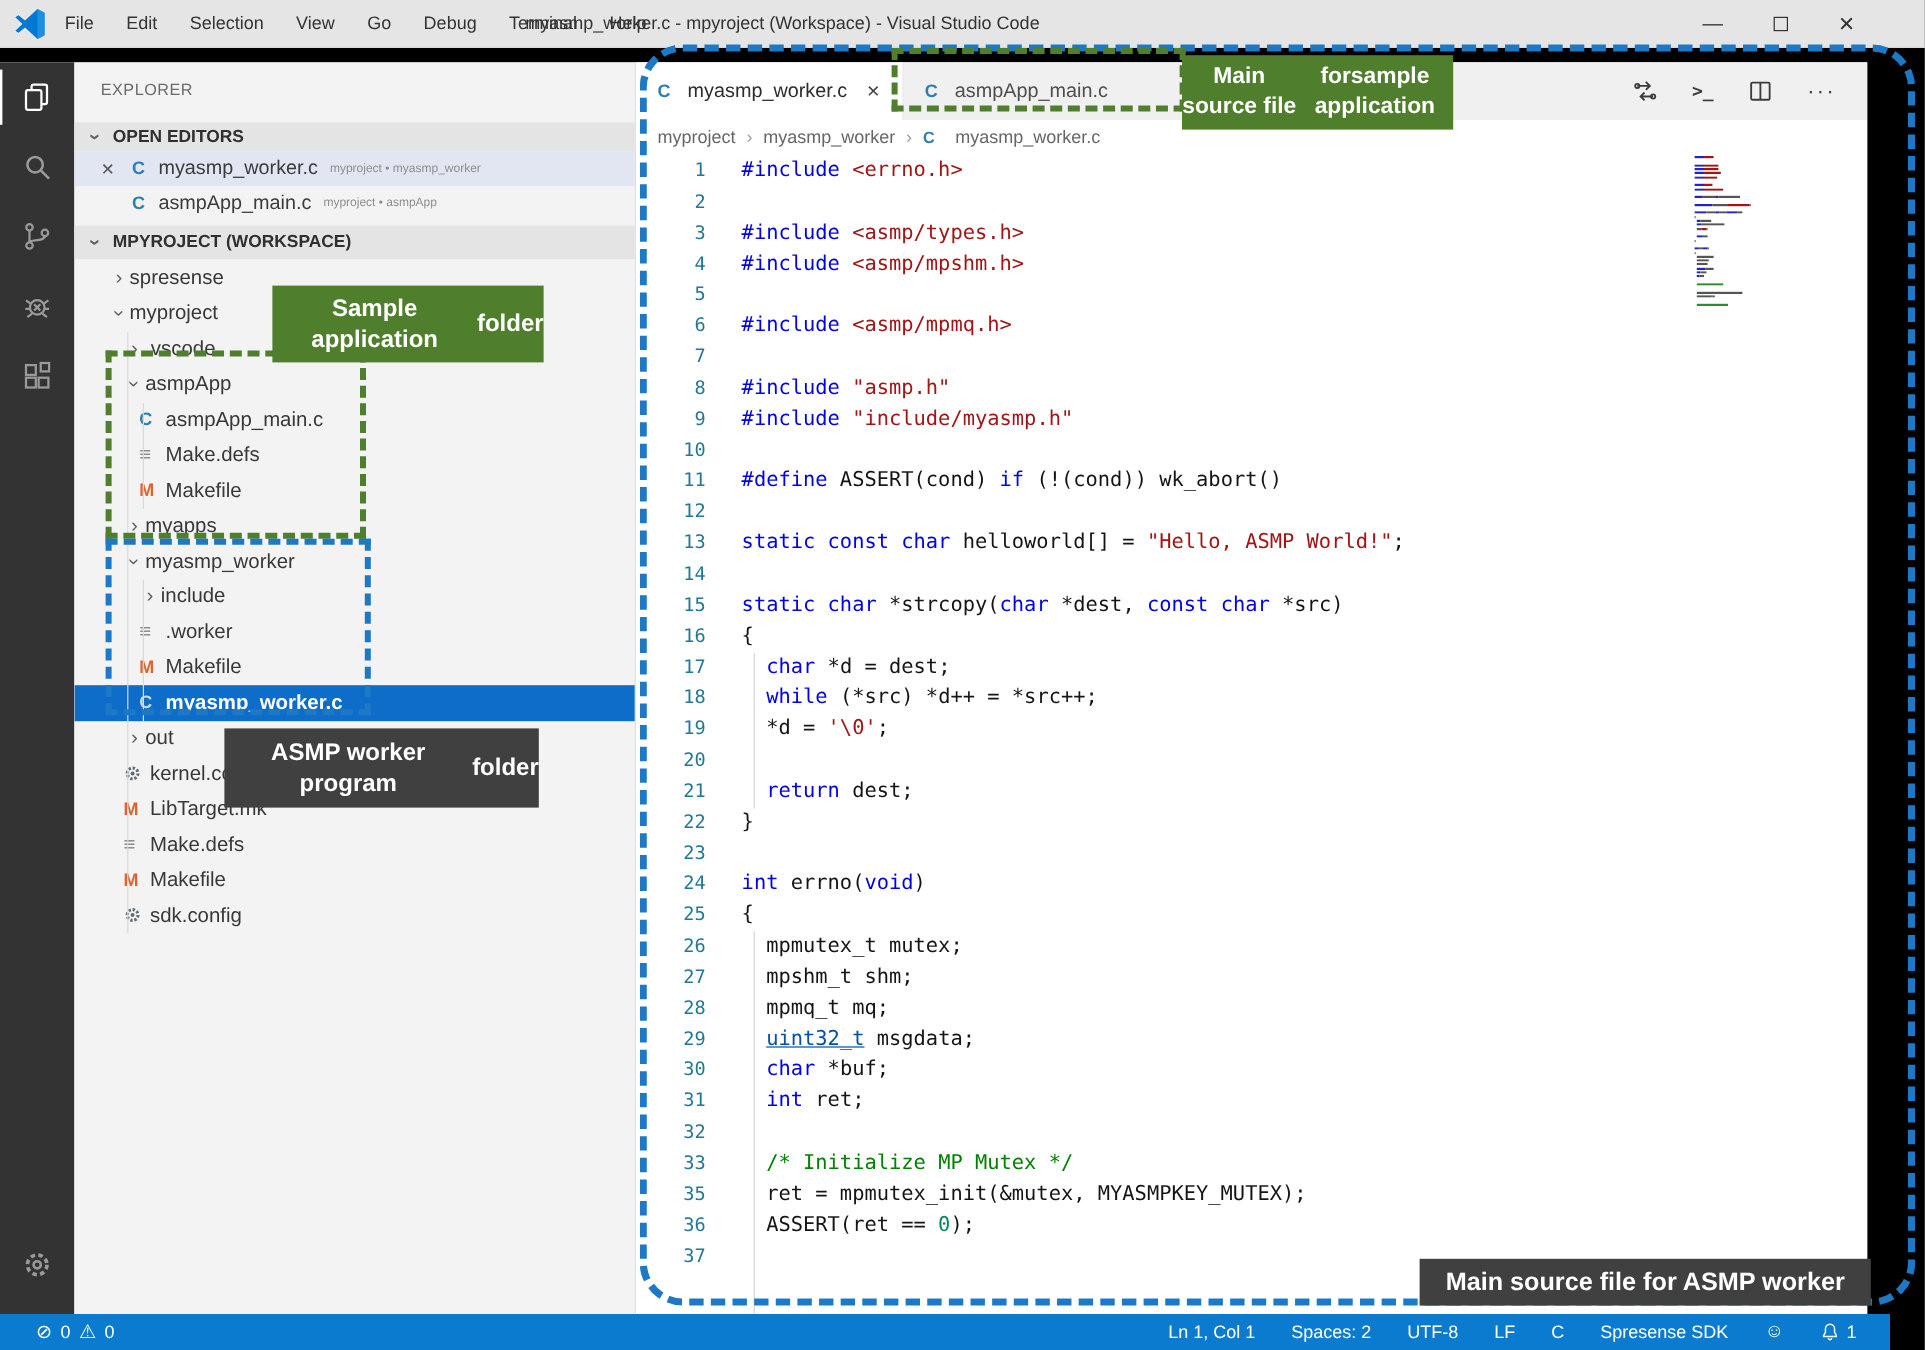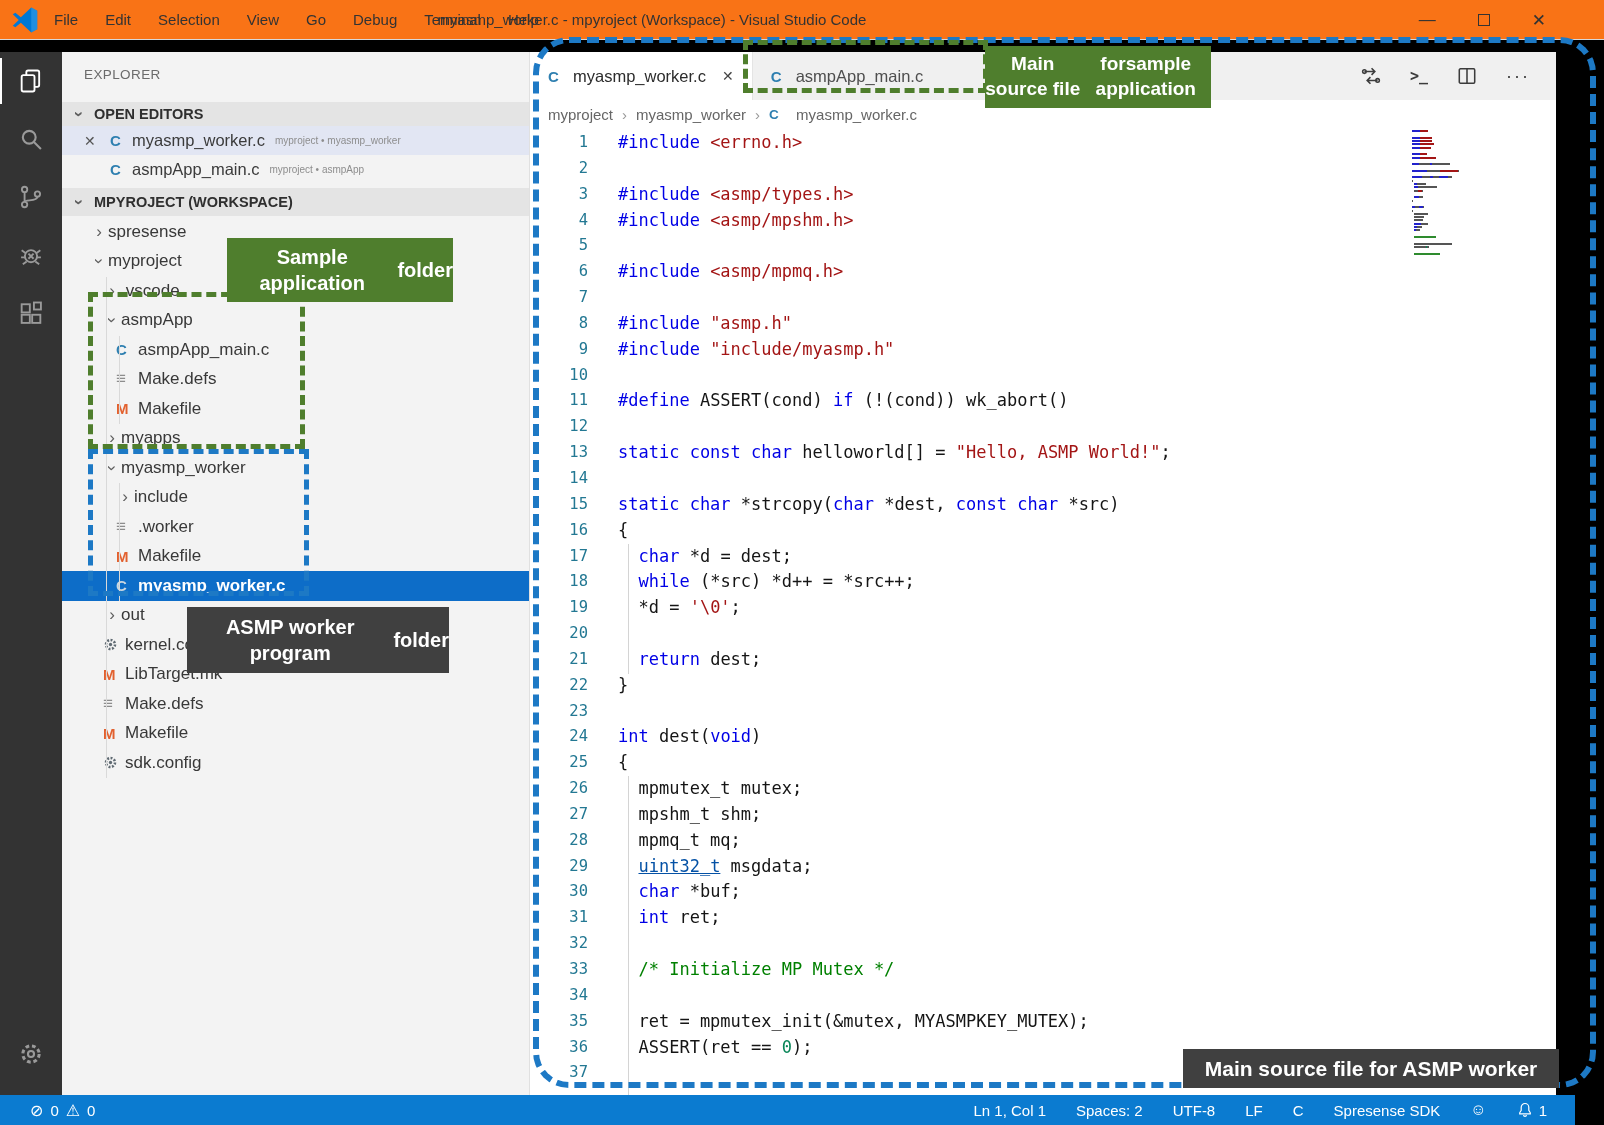--- a/index.html
+++ b/index.html
@@ -1,20 +1,20 @@
 <!DOCTYPE html>
 <html><head>
 <meta charset="utf-8">
 <style>
   *{margin:0;padding:0;box-sizing:border-box}
   html,body{width:1604px;height:1125px}
   body{position:relative;background:#000;font-family:"Liberation Sans",sans-serif;overflow:hidden}
 
   
-  .titlebar{position:absolute;top:0;left:0;width:1604px;height:40px;background:#f97316;display:flex;align-items:center;border-bottom:1px solid #d8d8d8;z-index:5}
+  .titlebar{position:absolute;top:0;left:0;width:1604px;height:40px;background:#e5e5e5;display:flex;align-items:center;border-bottom:1px solid #d8d8d8;z-index:5}
   .logo{margin:0 16px 0 12px;flex:none}
   .menus{display:flex;gap:27px;font-size:15px;color:#333;z-index:2}
   .menus span{cursor:default}
   .title-text{position:absolute;left:0;right:300px;text-align:center;font-size:15px;color:#333}
   .win-controls{position:absolute;right:58px;top:0;height:40px;display:flex;align-items:center;gap:42px;font-size:17px;color:#333}
   .maxbox{width:12px;height:12px;border:1.5px solid #333;display:inline-block}
 
   
   .main{position:absolute;top:52px;left:0;width:1556px;height:1055px;display:flex;background:#f3f3f3}
 
@@ -348,31 +348,30 @@
           <div class="cl"><span class="ln">14</span><span class="ct"></span></div>
           <div class="cl"><span class="ln">15</span><span class="ct"><span class="tk-k">static char</span><span class="tk-p"> *strcopy(</span><span class="tk-k">char</span><span class="tk-p"> *dest, </span><span class="tk-k">const char</span><span class="tk-p"> *src)</span></span></div>
           <div class="cl"><span class="ln">16</span><span class="ct"><span class="tk-p">{</span></span></div>
           <div class="cl"><span class="ln">17</span><span class="ct"><span class="tk-p">  </span><span class="tk-k">char</span><span class="tk-p"> *d = dest;</span></span></div>
           <div class="cl"><span class="ln">18</span><span class="ct"><span class="tk-p">  </span><span class="tk-k">while</span><span class="tk-p"> (*src) *d++ = *src++;</span></span></div>
           <div class="cl"><span class="ln">19</span><span class="ct"><span class="tk-p">  *d = </span><span class="tk-s">'\0'</span><span class="tk-p">;</span></span></div>
           <div class="cl"><span class="ln">20</span><span class="ct"></span></div>
           <div class="cl"><span class="ln">21</span><span class="ct"><span class="tk-p">  </span><span class="tk-k">return</span><span class="tk-p"> dest;</span></span></div>
           <div class="cl"><span class="ln">22</span><span class="ct"><span class="tk-p">}</span></span></div>
           <div class="cl"><span class="ln">23</span><span class="ct"></span></div>
-          <div class="cl"><span class="ln">24</span><span class="ct"><span class="tk-k">int</span><span class="tk-p"> dest(</span><span class="tk-k">void</span><span class="tk-p">)</span></span></div>
+          <div class="cl"><span class="ln">24</span><span class="ct"><span class="tk-k">int</span><span class="tk-p"> errno(</span><span class="tk-k">void</span><span class="tk-p">)</span></span></div>
           <div class="cl"><span class="ln">25</span><span class="ct"><span class="tk-p">{</span></span></div>
           <div class="cl"><span class="ln">26</span><span class="ct"><span class="tk-p">  mpmutex_t mutex;</span></span></div>
           <div class="cl"><span class="ln">27</span><span class="ct"><span class="tk-p">  mpshm_t shm;</span></span></div>
           <div class="cl"><span class="ln">28</span><span class="ct"><span class="tk-p">  mpmq_t mq;</span></span></div>
           <div class="cl"><span class="ln">29</span><span class="ct"><span class="tk-p">  </span><span class="tk-u">uint32_t</span><span class="tk-p"> msgdata;</span></span></div>
           <div class="cl"><span class="ln">30</span><span class="ct"><span class="tk-p">  </span><span class="tk-k">char</span><span class="tk-p"> *buf;</span></span></div>
           <div class="cl"><span class="ln">31</span><span class="ct"><span class="tk-p">  </span><span class="tk-k">int</span><span class="tk-p"> ret;</span></span></div>
           <div class="cl"><span class="ln">32</span><span class="ct"></span></div>
           <div class="cl"><span class="ln">33</span><span class="ct"><span class="tk-p">  </span><span class="tk-c">/* Initialize MP Mutex */</span></span></div>
-          <div class="cl"><span class="ln">34</span><span class="ct"></span></div>
           <div class="cl"><span class="ln">35</span><span class="ct"><span class="tk-p">  ret = mpmutex_init(&amp;mutex, MYASMPKEY_MUTEX);</span></span></div>
           <div class="cl"><span class="ln">36</span><span class="ct"><span class="tk-p">  ASSERT(ret == </span><span class="tk-n">0</span><span class="tk-p">);</span></span></div>
           <div class="cl"><span class="ln">37</span><span class="ct"></span></div>
         </div>
       <div class="iguide" style="top:416px;height:130px"></div>
       <div class="iguide" style="top:648px;height:331px"></div>
       <div class="minimap" id="minimap">
           <div class="ml"><i class="ms" style="width: 7.92px; background: rgb(34, 34, 204);"></i><i class="ms" style="width: 7.92px; background: rgb(163, 21, 21);"></i></div>
           <div class="ml"></div>
           <div class="ml"><i class="ms" style="width: 7.92px; background: rgb(34, 34, 204);"></i><i class="ms" style="width: 12.32px; background: rgb(163, 21, 21);"></i></div>

